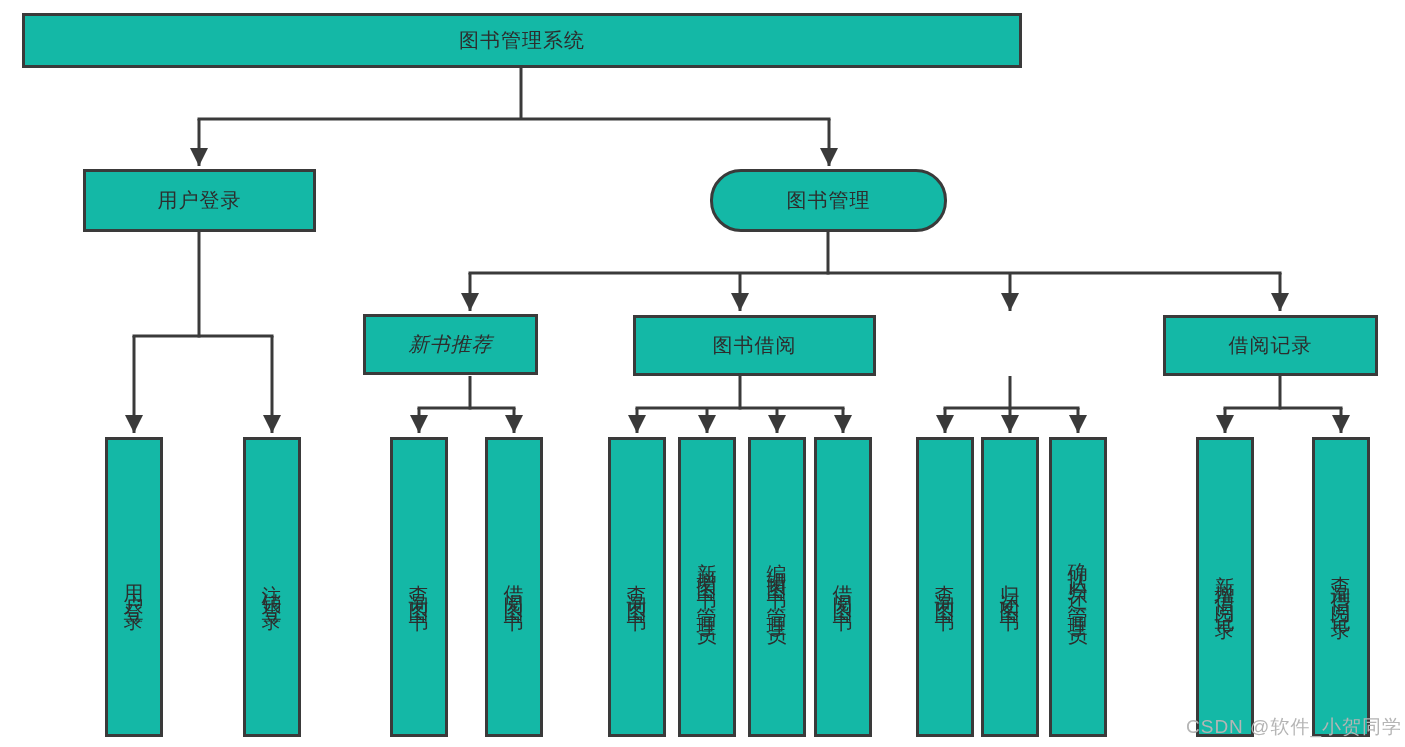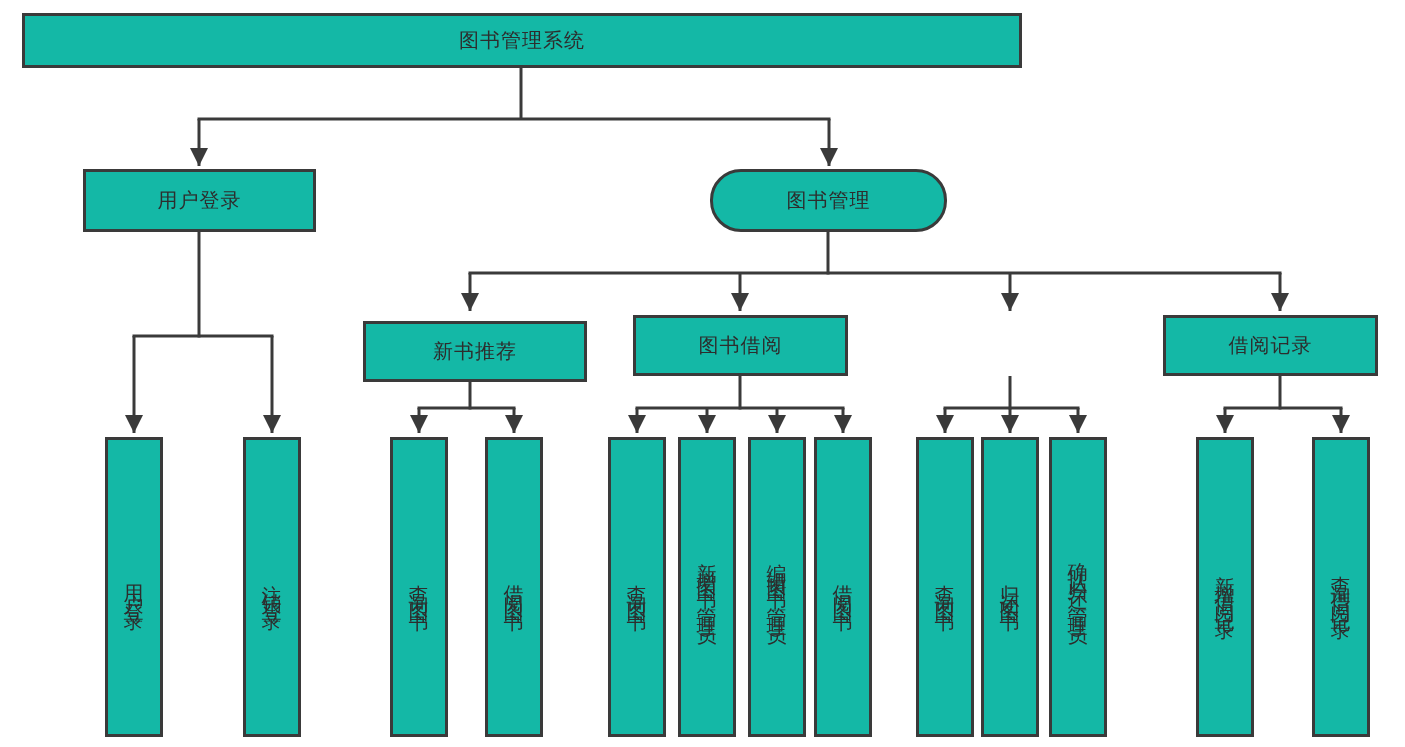--- a/index.html
+++ b/index.html
@@ -109,36 +109,37 @@
       <path d="M1225 408 V433" marker-end="url(#arrow)"></path>
       <path d="M1341 408 V433" marker-end="url(#arrow)"></path>
     </g>
   </svg>
 
   <div class="box" style="left:22px; top:13px; width:1000px; height:55px;">图书管理系统</div>
 
   <div class="box" style="left:83px; top:169px; width:233px; height:63px;">用户登录</div>
   <div class="box" style="left:710px; top:169px; width:237px; height:63px;border-radius:31px;">图书管理</div>
 
-  <div class="box" style="left:363px; top:321px; width:224px; height:61px;">新书推荐</div>
-  <div class="box" style="left:633px; top:315px; width:215px; height:61px;">图书借阅</div>
+  <div class="box" style="left:363px; top:314px; width:175px; height:61px;font-style:italic;">新书推荐</div>
+  <div class="box" style="left:633px; top:315px; width:243px; height:61px;">图书借阅</div>
   <div class="box" style="left:1163px; top:315px; width:215px; height:61px;">借阅记录</div>
 
   <div class="box vbox" style="left:105px; top:437px; width:58px; height:300px;">用户登录</div>
   <div class="box vbox" style="left:243px; top:437px; width:58px; height:300px;">注销登录</div>
 
   <div class="box vbox" style="left:390px; top:437px; width:58px; height:300px;">查询图书</div>
   <div class="box vbox" style="left:485px; top:437px; width:58px; height:300px;">借阅图书</div>
 
   <div class="box vbox" style="left:608px; top:437px; width:58px; height:300px;">查询图书</div>
   <div class="box vbox" style="left:678px; top:437px; width:58px; height:300px;">新增图书（管理员）</div>
   <div class="box vbox" style="left:748px; top:437px; width:58px; height:300px;">编辑图书（管理员）</div>
   <div class="box vbox" style="left:814px; top:437px; width:58px; height:300px;">借阅图书</div>
 
   <div class="box vbox" style="left:916px; top:437px; width:58px; height:300px;">查询图书</div>
   <div class="box vbox" style="left:981px; top:437px; width:58px; height:300px;">归还图书</div>
   <div class="box vbox" style="left:1049px; top:437px; width:58px; height:300px;">确认归还（管理员）</div>
 
   <div class="box vbox" style="left:1196px; top:437px; width:58px; height:300px;">新增借阅记录</div>
   <div class="box vbox" style="left:1312px; top:437px; width:58px; height:300px;">查询借阅记录</div>
 
+  <div class="watermark">CSDN @软件_小贺同学</div>
 
 </div>
 
 </body></html>

